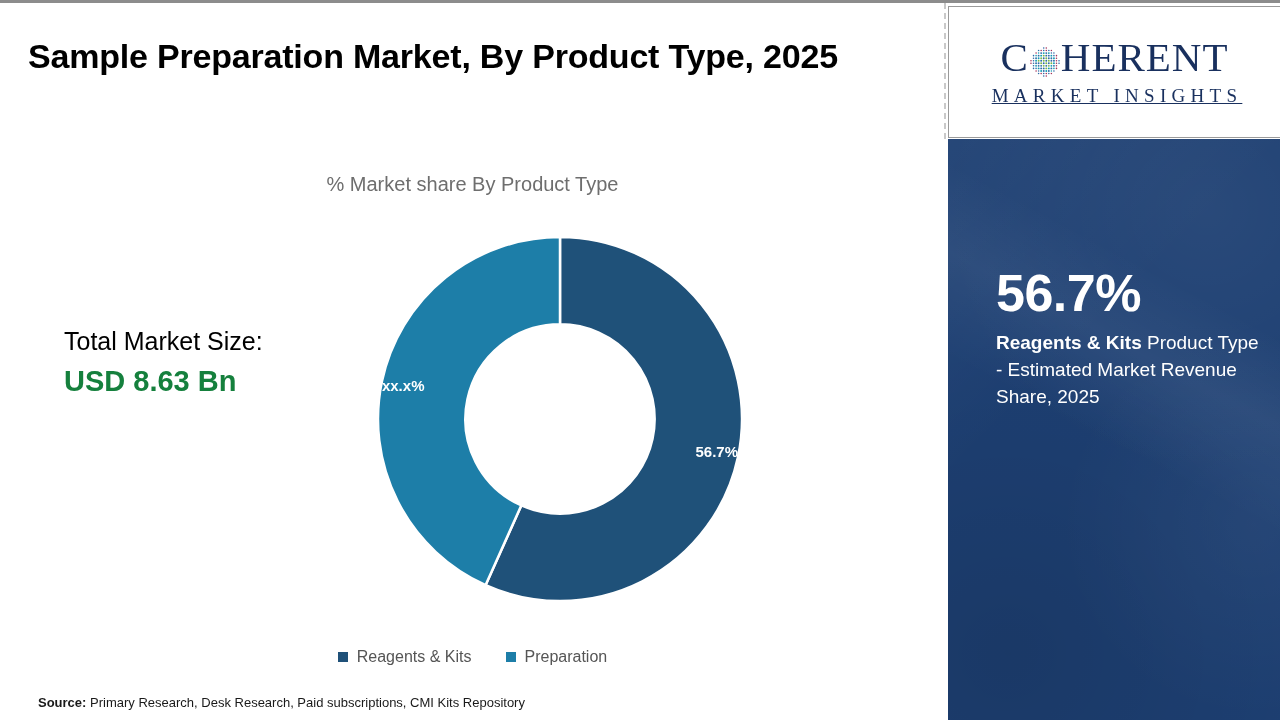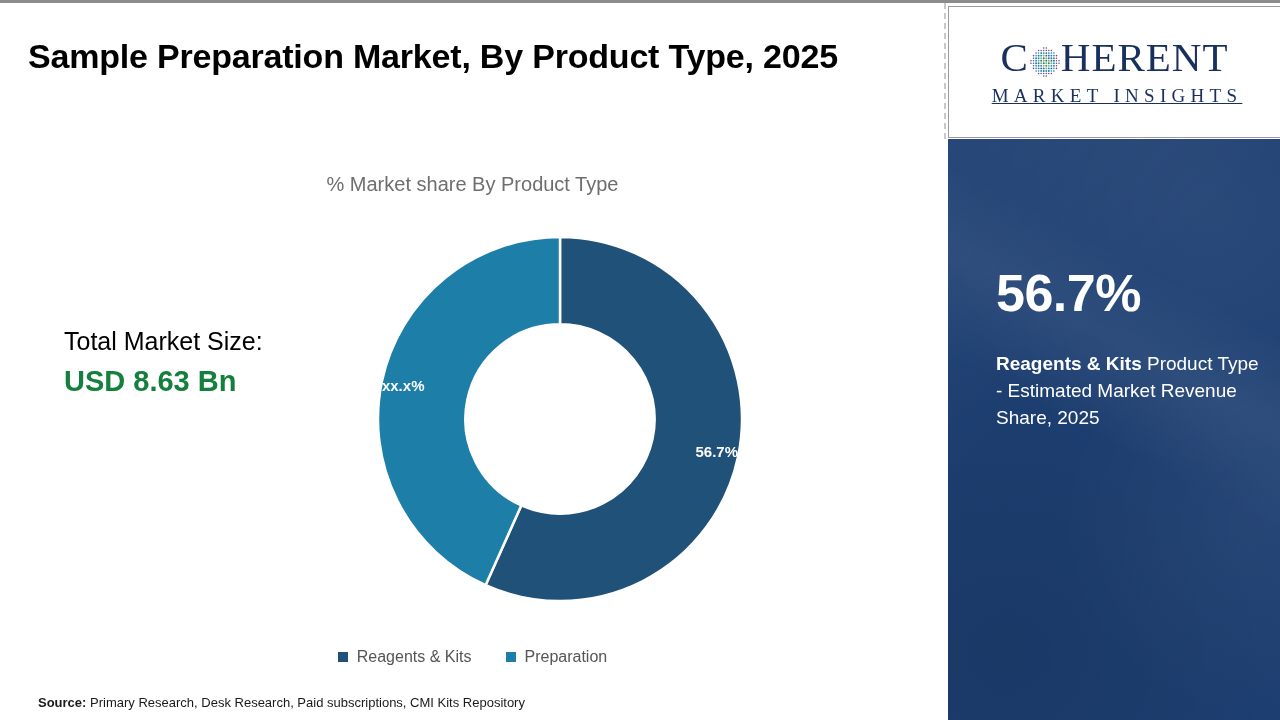--- a/index.html
+++ b/index.html
@@ -107,21 +107,21 @@
       radial-gradient(circle at 18% 88%, rgba(0,0,0,0.10) 0%, rgba(0,0,0,0) 55%);
     pointer-events:none;
   }
   #panel-content { position:relative; z-index:2; padding:0 16px 0 48px; }
   #stat-value {
     margin-top:128px;
     font-size:52px; font-weight:bold; color:#ffffff; line-height:1;
     letter-spacing:-0.5px;
   }
   #stat-desc {
-    margin-top:32px;
+    margin-top:11px;
     font-size:19px; color:#ffffff; line-height:1.42;
   }
   #stat-desc-strong { font-weight:bold; }
 </style>
 </head>
 <body>
 
 <div id="frame">
 
   <div id="left-pane">

